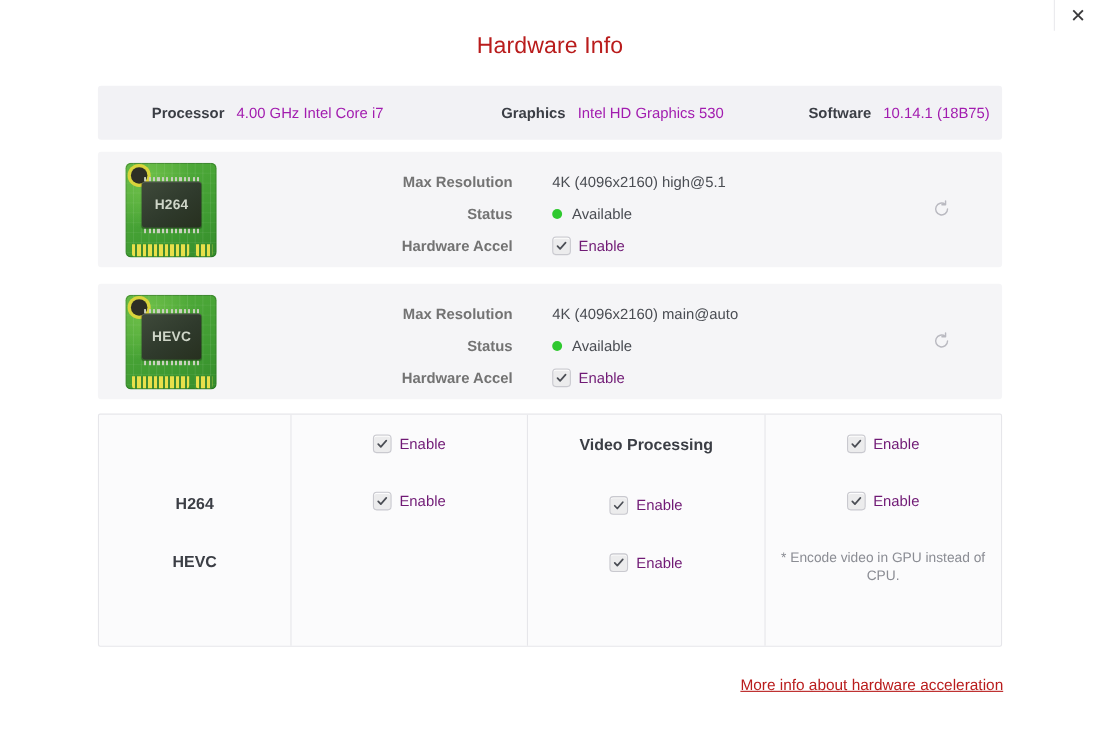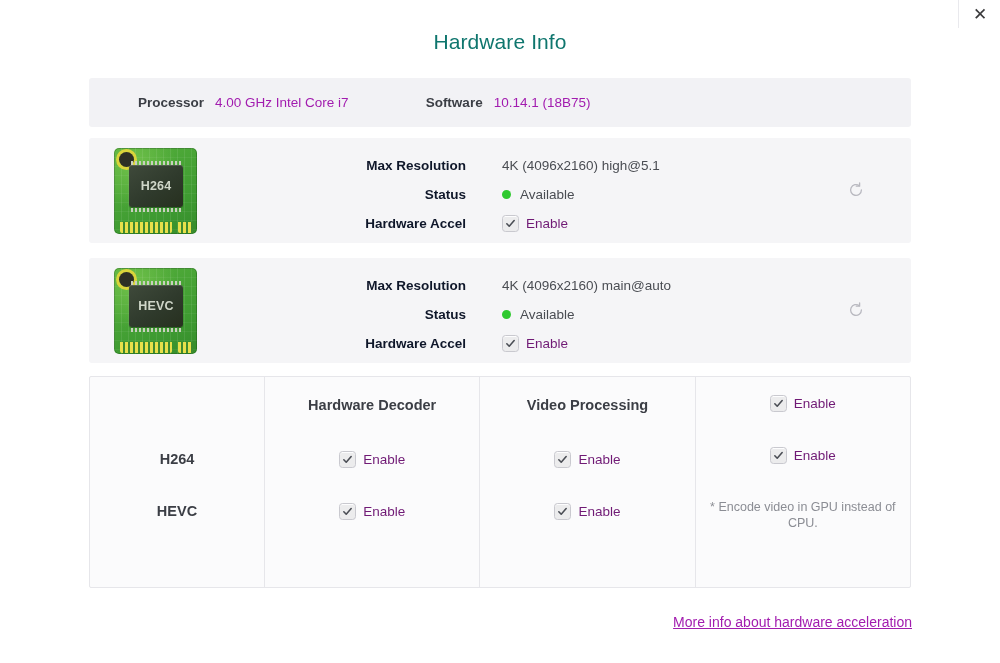--- a/index.html
+++ b/index.html
@@ -54,21 +54,21 @@
   }
 
   
   .page-title {
     position: absolute;
     top: 30px;
     left: 0;
     width: 1000px;
     text-align: center;
     font-size: 21px;
-    color: #0f766e;
+    color: #b91c1c;
     font-weight: 400;
     letter-spacing: 0.1px;
   }
 
   
   .info-bar {
     position: absolute;
     left: 89px;
     top: 78px;
     width: 822px;
@@ -201,21 +201,21 @@
   .codec-row {
     display: flex;
     align-items: center;
     height: 29px;
   }
   .codec-label {
     width: 110px;
     text-align: right;
     font-size: 13.5px;
     font-weight: bold;
-    color: #0f172a;
+    color: #737373;
     white-space: nowrap;
   }
   .codec-value {
     margin-left: 36px;
     font-size: 13.5px;
     color: #4a4d53;
     display: flex;
     align-items: center;
     white-space: nowrap;
   }
@@ -326,21 +326,21 @@
     color: #8b8d94;
     text-align: center;
   }
 
   
   .more-link {
     position: absolute;
     right: 88px;
     top: 614px;
     font-size: 14px;
-    color: #a21caf;
+    color: #b91c1c;
     text-decoration: underline;
     cursor: pointer;
   }
 </style>
 </head>
 <body>
 
 <div class="app">
 
   <div class="titlebar">
@@ -349,20 +349,24 @@
       <span>✕</span>
     </div>
   </div>
 
   <div class="page-title">Hardware Info</div>
 
   <div class="info-bar">
     <div class="info-group g1">
       <span class="info-label">Processor</span>
       <span class="info-value">4.00 GHz Intel Core i7</span>
+    </div>
+    <div class="info-group g2">
+      <span class="info-label">Graphics</span>
+      <span class="info-value">Intel HD Graphics 530</span>
     </div>
     <div class="info-group g3">
       <span class="info-label">Software</span>
       <span class="info-value">10.14.1 (18B75)</span>
     </div>
   </div>
 
   <div class="codec-card h264">
     <div class="chip">
       <div class="traces"></div>
@@ -463,21 +467,20 @@
     </div>
   </div>
 
   <div class="matrix">
     <div class="mx-col first">
       <div class="mx-rowlabel r1">H264</div>
       <div class="mx-rowlabel">HEVC</div>
     </div>
 
     <div class="mx-col data">
-      <div class="mx-head">Hardware Decoder</div>
       <div class="mx-cell">
         <span class="cbx">
           <span class="cbx-box">
             <svg width="11" height="11" viewBox="0 0 12 12">
               <path d="M2 6.3 L4.6 9 L10 2.8" fill="none" stroke="#4b4e55" stroke-width="1.7" stroke-linecap="round" stroke-linejoin="round"></path>
             </svg>
           </span>
           <span class="cbx-text">Enable</span>
         </span>
       </div>

